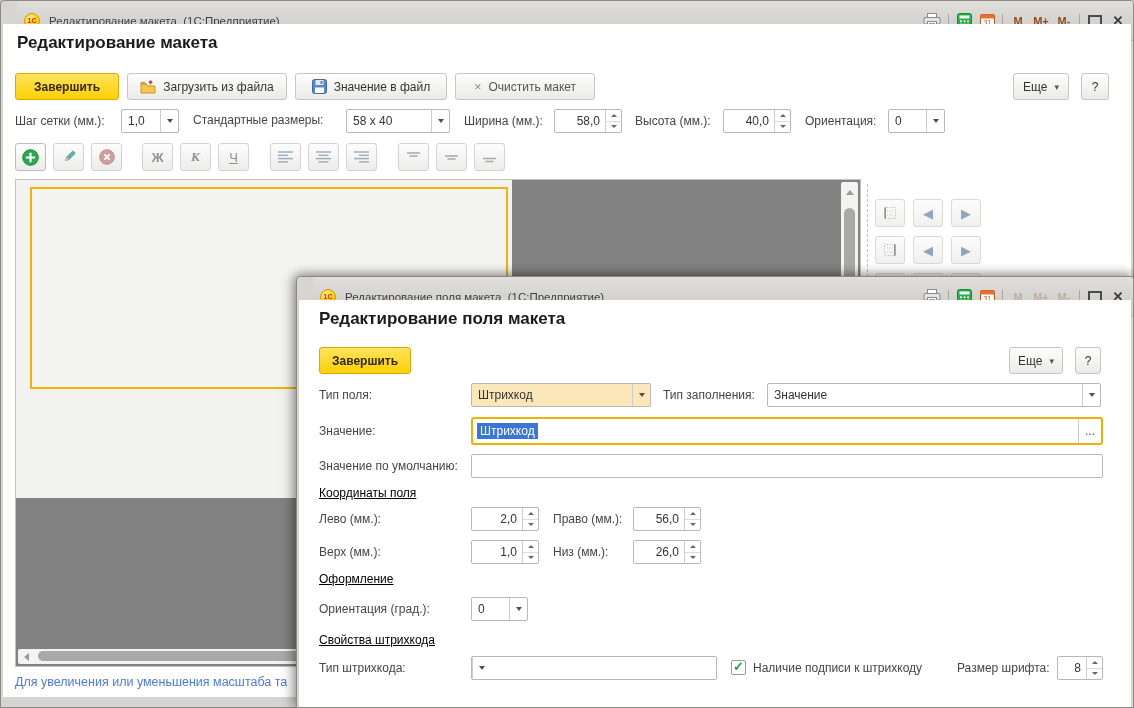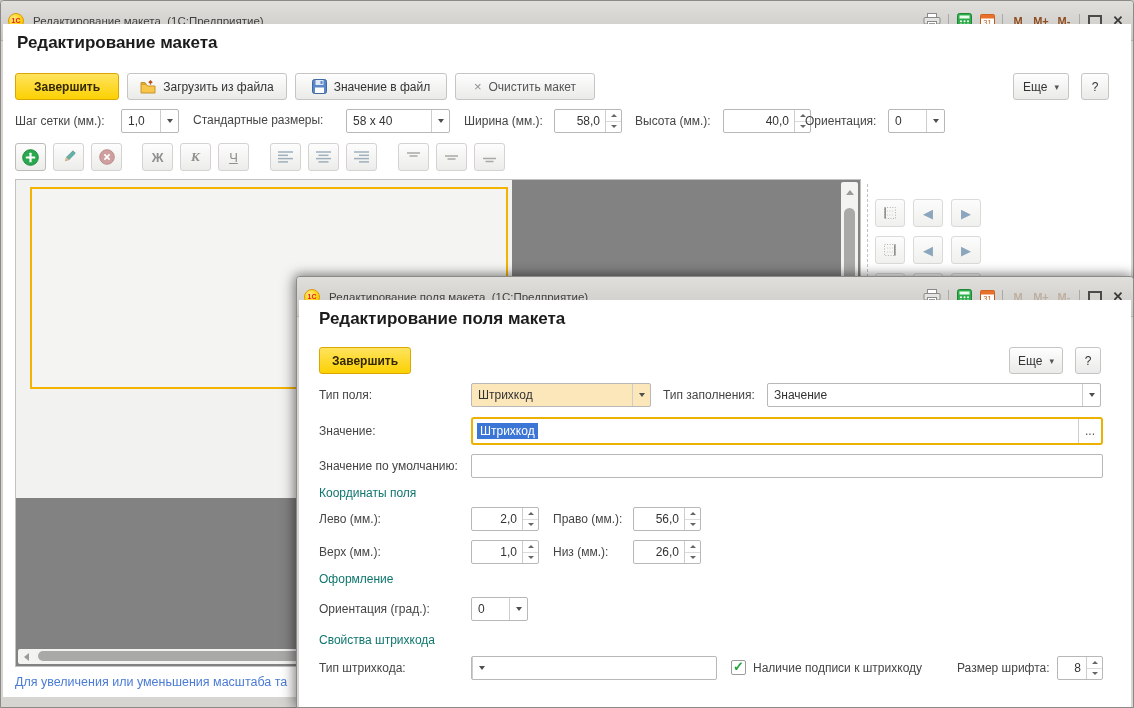--- a/index.html
+++ b/index.html
@@ -1,20 +1,20 @@
 <!DOCTYPE html>
 <html><head>
 <meta charset="utf-8">
 <style>
   html,body {margin:0; padding:0; background:#9c9c9c;}
   .screen {position:relative; width:1134px; height:708px; overflow:hidden;
            font-family:"Liberation Sans",sans-serif; font-size:12px; color:#3d3d3d; background:#c4c4c2;}
   .window {position:absolute; box-sizing:border-box; background:#d6d5d2; border:1px solid #8b8a86;
            border-radius:4px 4px 0 0;}
-  .titlebar {position:absolute; left:0; right:0; top:0; height:40px;
+  .titlebar {position:absolute; left:16px; right:0; top:0; height:40px;
              background:linear-gradient(#e0dfdc,#c9c8c5); border-bottom:1px solid #b3b2af;
              border-radius:3px 3px 0 0; display:flex; align-items:center; padding:0 7px; box-sizing:border-box;}
   .tb-title {color:#3f3f3f; font-size:11.5px; margin-left:9px; white-space:nowrap; overflow:hidden;}
   .tb-right {margin-left:auto; display:flex; align-items:center; gap:7px;}
   .tb-sep {width:1px; height:14px; background:#aaa9a6;}
   .tb-btn {display:flex; align-items:center; justify-content:center; height:18px; min-width:16px; cursor:default;}
   .m-btn {font-weight:bold; font-size:11px; color:#8e4d1f;}
   .m-btn.disabled {color:#bdb0a2;}
   .max-box {width:10px; height:8px; border:2px solid #4a4a4a;}
   .close-x {font-size:13px; font-weight:bold; color:#3a3a3a;}
@@ -59,21 +59,21 @@
          border-left:4px solid transparent; border-right:4px solid transparent; border-bottom:5px solid #9a9a98;}
   .hscroll {position:absolute; left:2px; right:21px; bottom:2px; height:15px; background:#f3f3f1; border-radius:2px;}
   .hthumb {position:absolute; left:20px; width:690px; top:2px; height:10px; background:#a9a9a7; border-radius:5px;}
   .harr {position:absolute; left:6px; top:50%; transform:translateY(-50%); width:0; height:0;
          border-top:4px solid transparent; border-bottom:4px solid transparent; border-right:5px solid #9a9a98;}
   .panel-sep {position:absolute; border-left:1px dashed #c2c2c0;}
   .panel-btn {position:absolute; width:30px; height:28px; border:1px solid #dadad8; border-radius:3px;
               background:linear-gradient(#fcfcfc,#f0f0ee); display:flex; align-items:center; justify-content:center; box-sizing:border-box;}
   .arrow-glyph {color:#8ca6bd; font-size:13px; line-height:1;}
   .hint-link {position:absolute; color:#4a7bd5; white-space:nowrap; font-size:12.5px;}
-  .section-header {position:absolute; color:#0f766e; white-space:nowrap;}
+  .section-header {position:absolute; color:#000000; white-space:nowrap;text-decoration:underline;}
   .value-field {position:absolute; border:2px solid #edb200; border-radius:3px; background:#fff; display:flex;
                 height:28px; box-sizing:border-box;}
   .value-field .txt {flex:1; display:flex; align-items:center; padding:0 4px; overflow:hidden;}
   .value-field .sel {background:#3b76d6; color:#fff; padding:1px 3px; white-space:nowrap;}
   .value-field .ell {width:22px; border-left:1px solid #cecdcb; display:flex; align-items:center; justify-content:center; color:#555;}
   .checkbox {position:absolute; width:15px; height:15px; border:1px solid #9b9b99; border-radius:2px; background:#fff;
              display:flex; align-items:center; justify-content:center; box-sizing:border-box;}
   .checkbox .mark {color:#1fa53c; font-size:13px; font-weight:bold; line-height:1; margin-top:-2px;}
   .dialog {box-shadow:-3px 0 14px rgba(0,0,0,.35), 0 -2px 10px rgba(0,0,0,.25);}
 </style>
@@ -187,21 +187,21 @@
         <span class="btns">
           <span class="up">
               <span class="tri-up-s"></span>
             </span>
           <span class="down">
               <span class="tri-dn-s"></span>
             </span>
         </span>
       </div>
       <div class="field-label" style="left:632px; top:85px;">Высота (мм.):</div>
-      <div class="spin" style="left:720px; top:85px; width:88px;">
+      <div class="spin" style="left:720px; top:85px; width:68px;">
         <span class="val">40,0</span>
         <span class="btns">
           <span class="up">
               <span class="tri-up-s"></span>
             </span>
           <span class="down">
               <span class="tri-dn-s"></span>
             </span>
         </span>
       </div>

